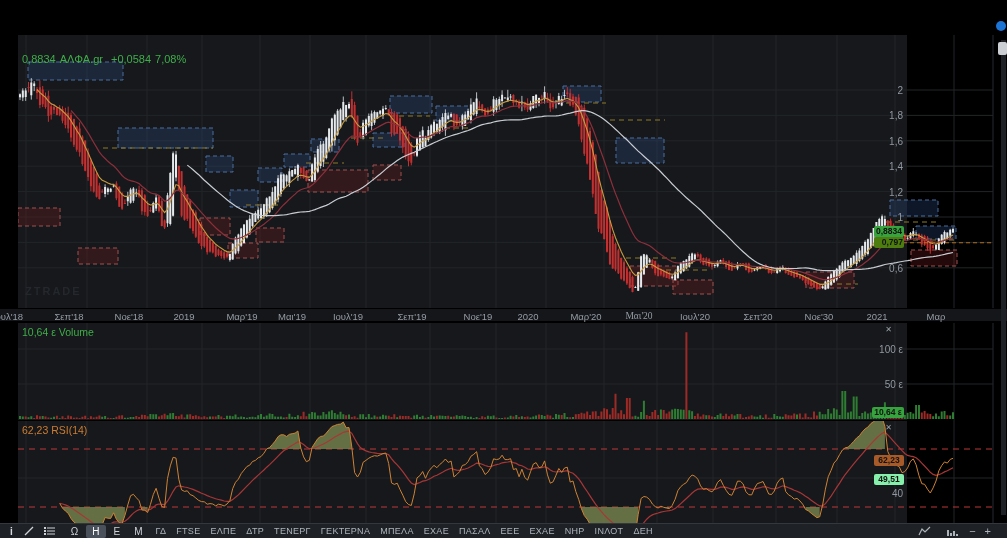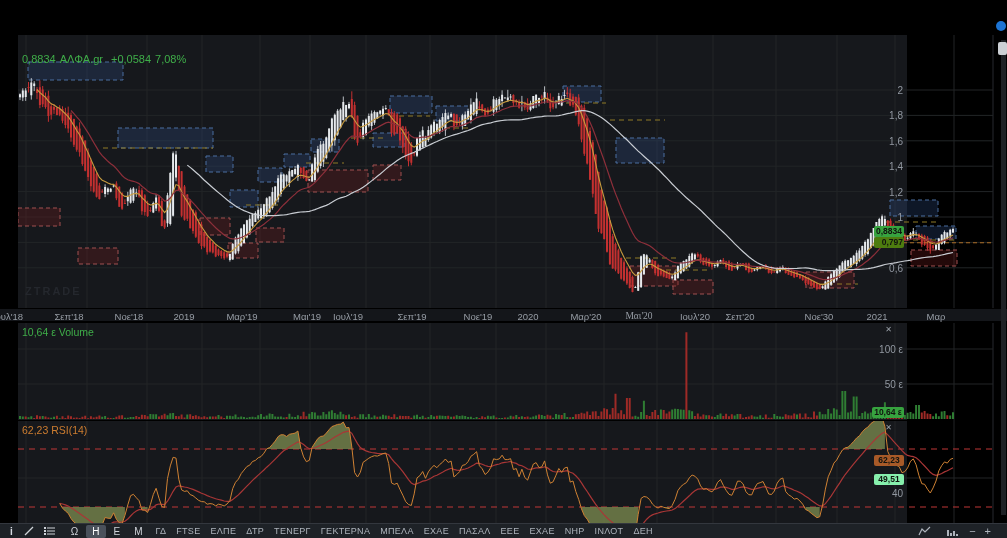--- a/index.html
+++ b/index.html
@@ -139,29 +139,29 @@
     <div class="badge" id="badge-last" style="top: 190.808px; background: rgb(55, 163, 63);">0,8834</div>
     <div class="badge" id="badge-prev" style="top: 201.781px; background: #4d7c0f; text-align: right;">0,797</div>
   </div>
 
   <div id="time-axis">
       <span class="time-label" style="left: 8px;">Ιουλ'18</span>
       <span class="time-label" style="left: 69px;">Σεπ'18</span>
       <span class="time-label" style="left: 129px;">Νοε'18</span>
       <span class="time-label" style="left: 184px;">2019</span>
       <span class="time-label" style="left: 242px;">Μαρ'19</span>
-      <span class="time-label" style="left: 307px;">Μαι'19</span>
+      <span class="time-label" style="left: 292px;">Μαι'19</span>
       <span class="time-label" style="left: 348px;">Ιουλ'19</span>
       <span class="time-label" style="left: 412px;">Σεπ'19</span>
       <span class="time-label" style="left: 478px;">Νοε'19</span>
       <span class="time-label" style="left: 528px;">2020</span>
       <span class="time-label" style="left: 586px;">Μαρ'20</span>
       <span class="time-label" style="left: 639px; font-family: Liberation Serif, serif;">Μαι'20</span>
       <span class="time-label" style="left: 695px;">Ιουλ'20</span>
-      <span class="time-label" style="left: 740px;">Σεπ'20</span>
+      <span class="time-label" style="left: 758px;">Σεπ'20</span>
       <span class="time-label" style="left: 819px;">Νοε'30</span>
       <span class="time-label" style="left: 877px;">2021</span>
       <span class="time-label" style="left: 936px;">Μαρ</span>
       <span class="time-label" style="left: 1018px;">Μαι</span>
     </div>
 
   <div class="panel" id="volume-panel">
     <svg class="chart" id="volume-svg" width="1007" height="98" viewBox="0 0 1007 98">
         <line x1="8" y1="0" x2="8" y2="98" stroke="#222527" stroke-width="1"></line>
         <line x1="69" y1="0" x2="69" y2="98" stroke="#222527" stroke-width="1"></line>

